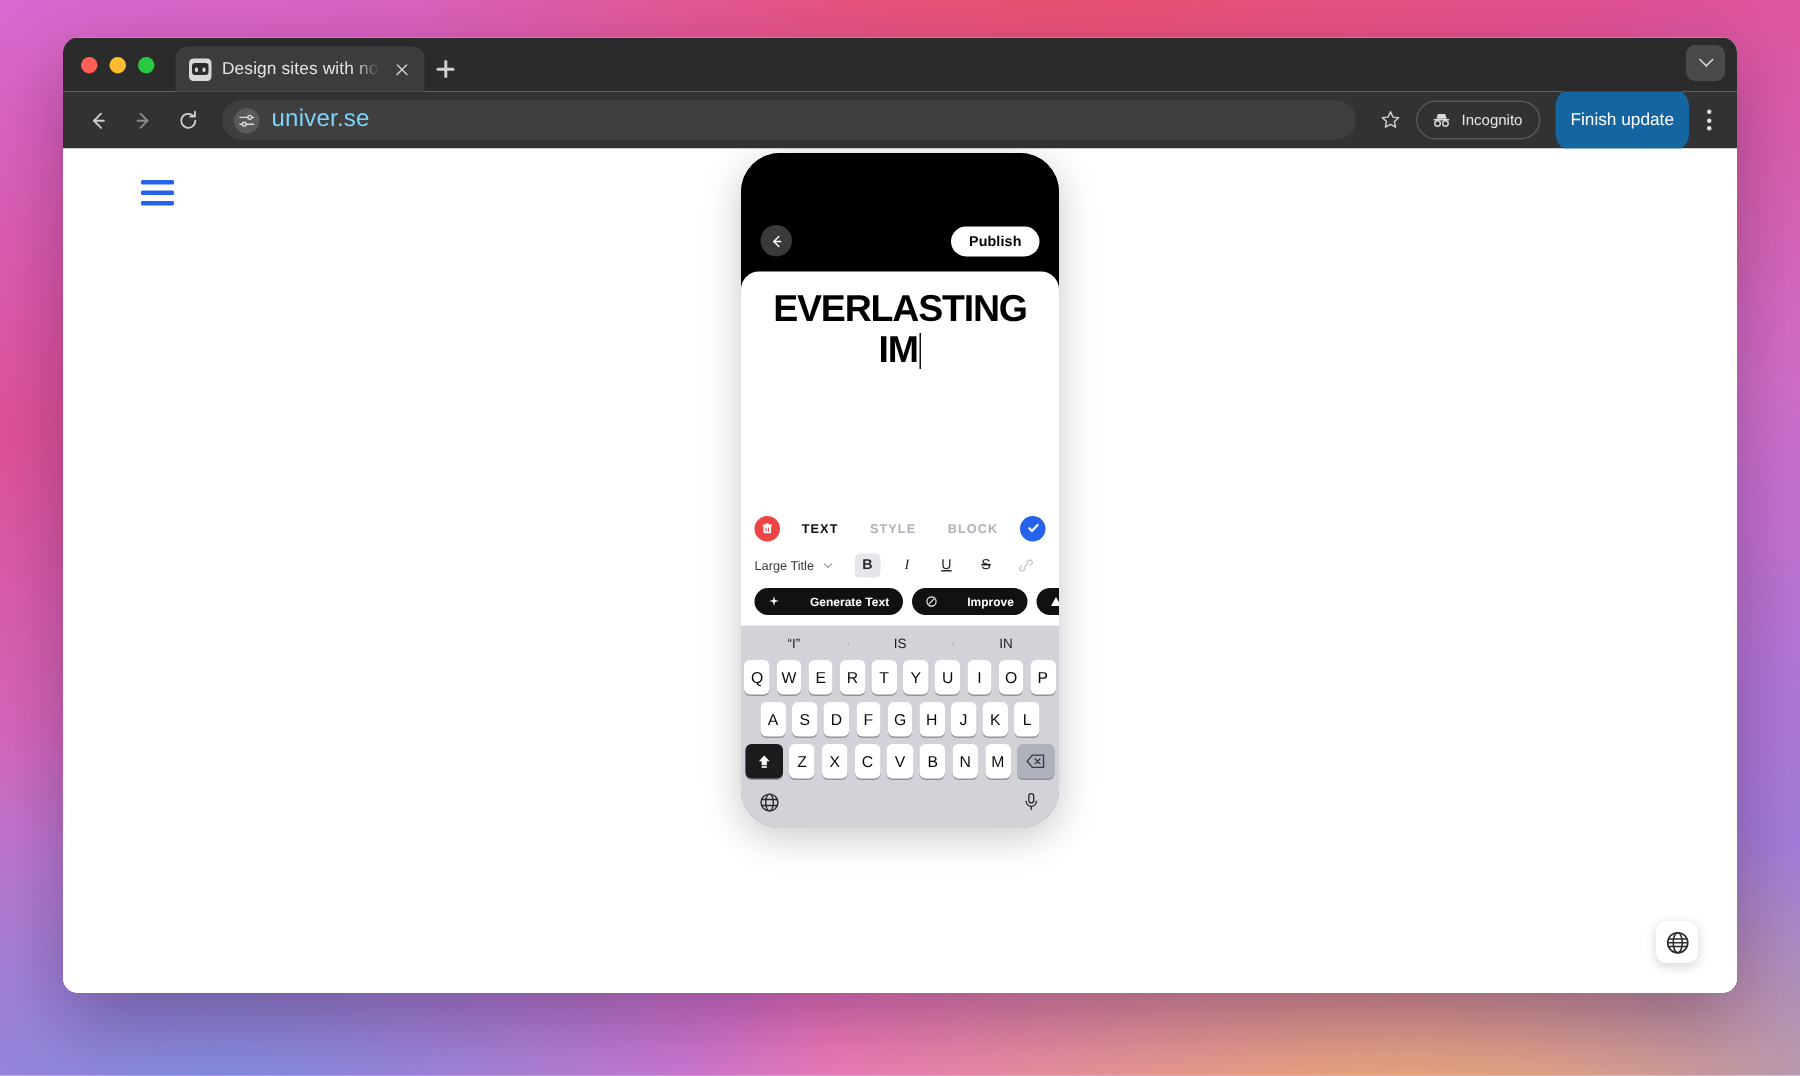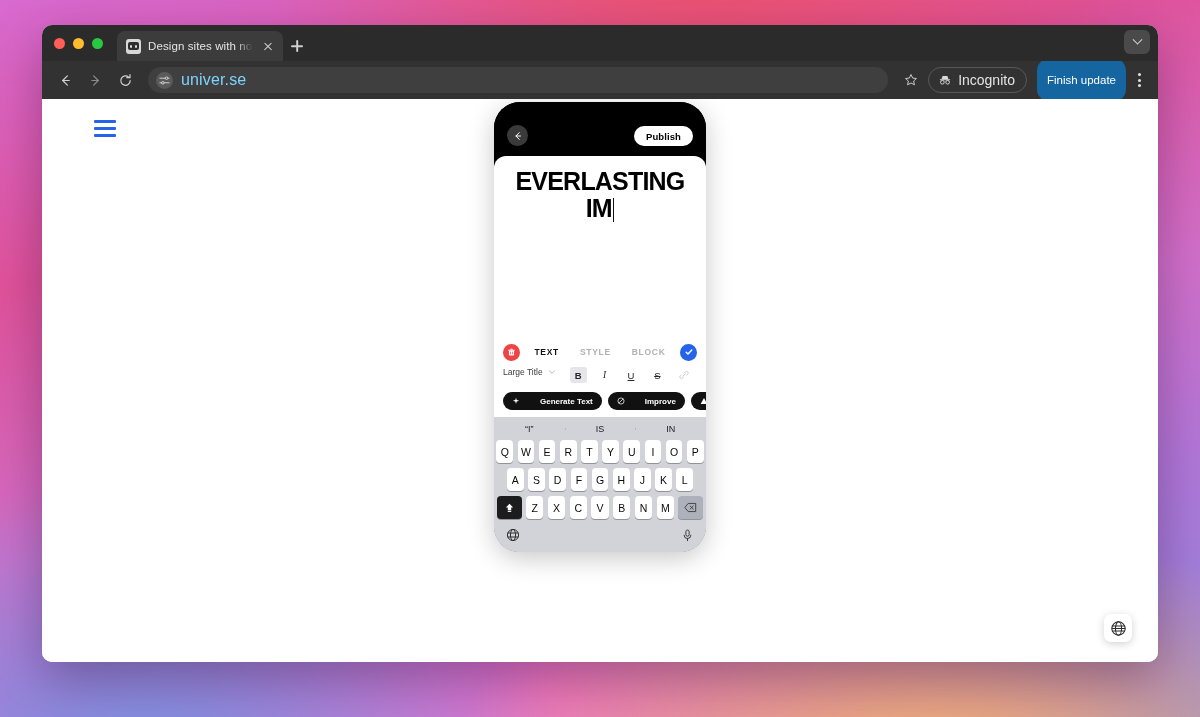--- a/index.html
+++ b/index.html
@@ -93,21 +93,21 @@
   .omni-icon {
     width: 17px; height: 17px; border-radius: 50%; background: #5a5a5a;
     display: flex; align-items: center; justify-content: center; flex-shrink: 0;
   }
   .omni-url { font-size: 16px; color: #7dd3fc; letter-spacing: .15px; }
   .star { width: 26px; height: 26px; display: flex; align-items: center; justify-content: center; }
   .incognito {
     height: 26px; border-radius: 14px; border: 1px solid #585858;
     display: flex; align-items: center; gap: 6px; padding: 0 11px 0 9px;
   }
-  .incognito span { font-size: 14px; color: #e4e4e4; }
+  .incognito span { font-size: 10px; color: #e4e4e4; }
   .finish {
     height: 44px; border-radius: 13px; background: #1565a0; color: #fff;
     display: flex; align-items: center; padding: 0 10px; font-size: 11.5px;
     margin-left: 6px; white-space: nowrap;
   }
   .kebab { width: 18px; height: 26px; display: flex; flex-direction: column;
            align-items: center; justify-content: center; gap: 2.5px; }
   .kebab i { width: 3px; height: 3px; border-radius: 50%; background: #e0e0e0; display: block; }
 
   
@@ -125,21 +125,21 @@
   }
 
   
   .phone {
     position: absolute; left: 50%; transform: translateX(-50%); top: 3px;
     width: 212px; height: 450px; background: #000; border-radius: 26px;
     overflow: hidden; box-shadow: 0 6px 26px rgba(0,0,0,.22);
     display: flex; flex-direction: column;
   }
   .phone-top {
-    height: 54px; background: #000; display: flex; align-items: flex-end;
+    height: 79px; background: #000; display: flex; align-items: flex-end;
     justify-content: space-between; padding: 0 13px 10px 13px; flex-shrink: 0;
   }
   .back-circle {
     width: 21px; height: 21px; border-radius: 50%; background: #3a3a3a;
     display: flex; align-items: center; justify-content: center;
   }
   .publish {
     background: #fff; color: #000; font-size: 9.5px; font-weight: bold;
     border-radius: 11px; padding: 4.5px 12px; letter-spacing: .1px;
   }
@@ -168,21 +168,21 @@
     display: flex; align-items: center; justify-content: center; flex-shrink: 0;
   }
   .ed-tabs { flex: 1; display: flex; justify-content: space-around; align-items: center; padding: 0 4px; }
   .ed-tab { font-size: 8.5px; font-weight: bold; color: #b0b0b8; letter-spacing: .7px; }
   .ed-tab.active { color: #111; }
   .check-btn {
     width: 17px; height: 17px; border-radius: 50%; background: #2563eb;
     display: flex; align-items: center; justify-content: center; flex-shrink: 0;
   }
   .ed-row2 {
-    display: flex; align-items: flex-start; padding: 3px 9px 0 9px; gap: 0; height: 22px;
+    display: flex; align-items: center; padding: 3px 9px 0 9px; gap: 0; height: 22px;
   }
   .style-sel { display: flex; align-items: center; gap: 5px; width: 62px; }
   .style-sel span { font-size: 8.5px; color: #3a3a3a; }
   .fmt-group { display: flex; align-items: center; flex: 1; justify-content: space-around; }
   .fmt {
     width: 17px; height: 16px; display: flex; align-items: center; justify-content: center;
     font-size: 9.5px; color: #25252b; border-radius: 3px;
   }
   .fmt.on { background: #e6e6ea; font-weight: bold; }
   .fmt.b { font-weight: bold; }

